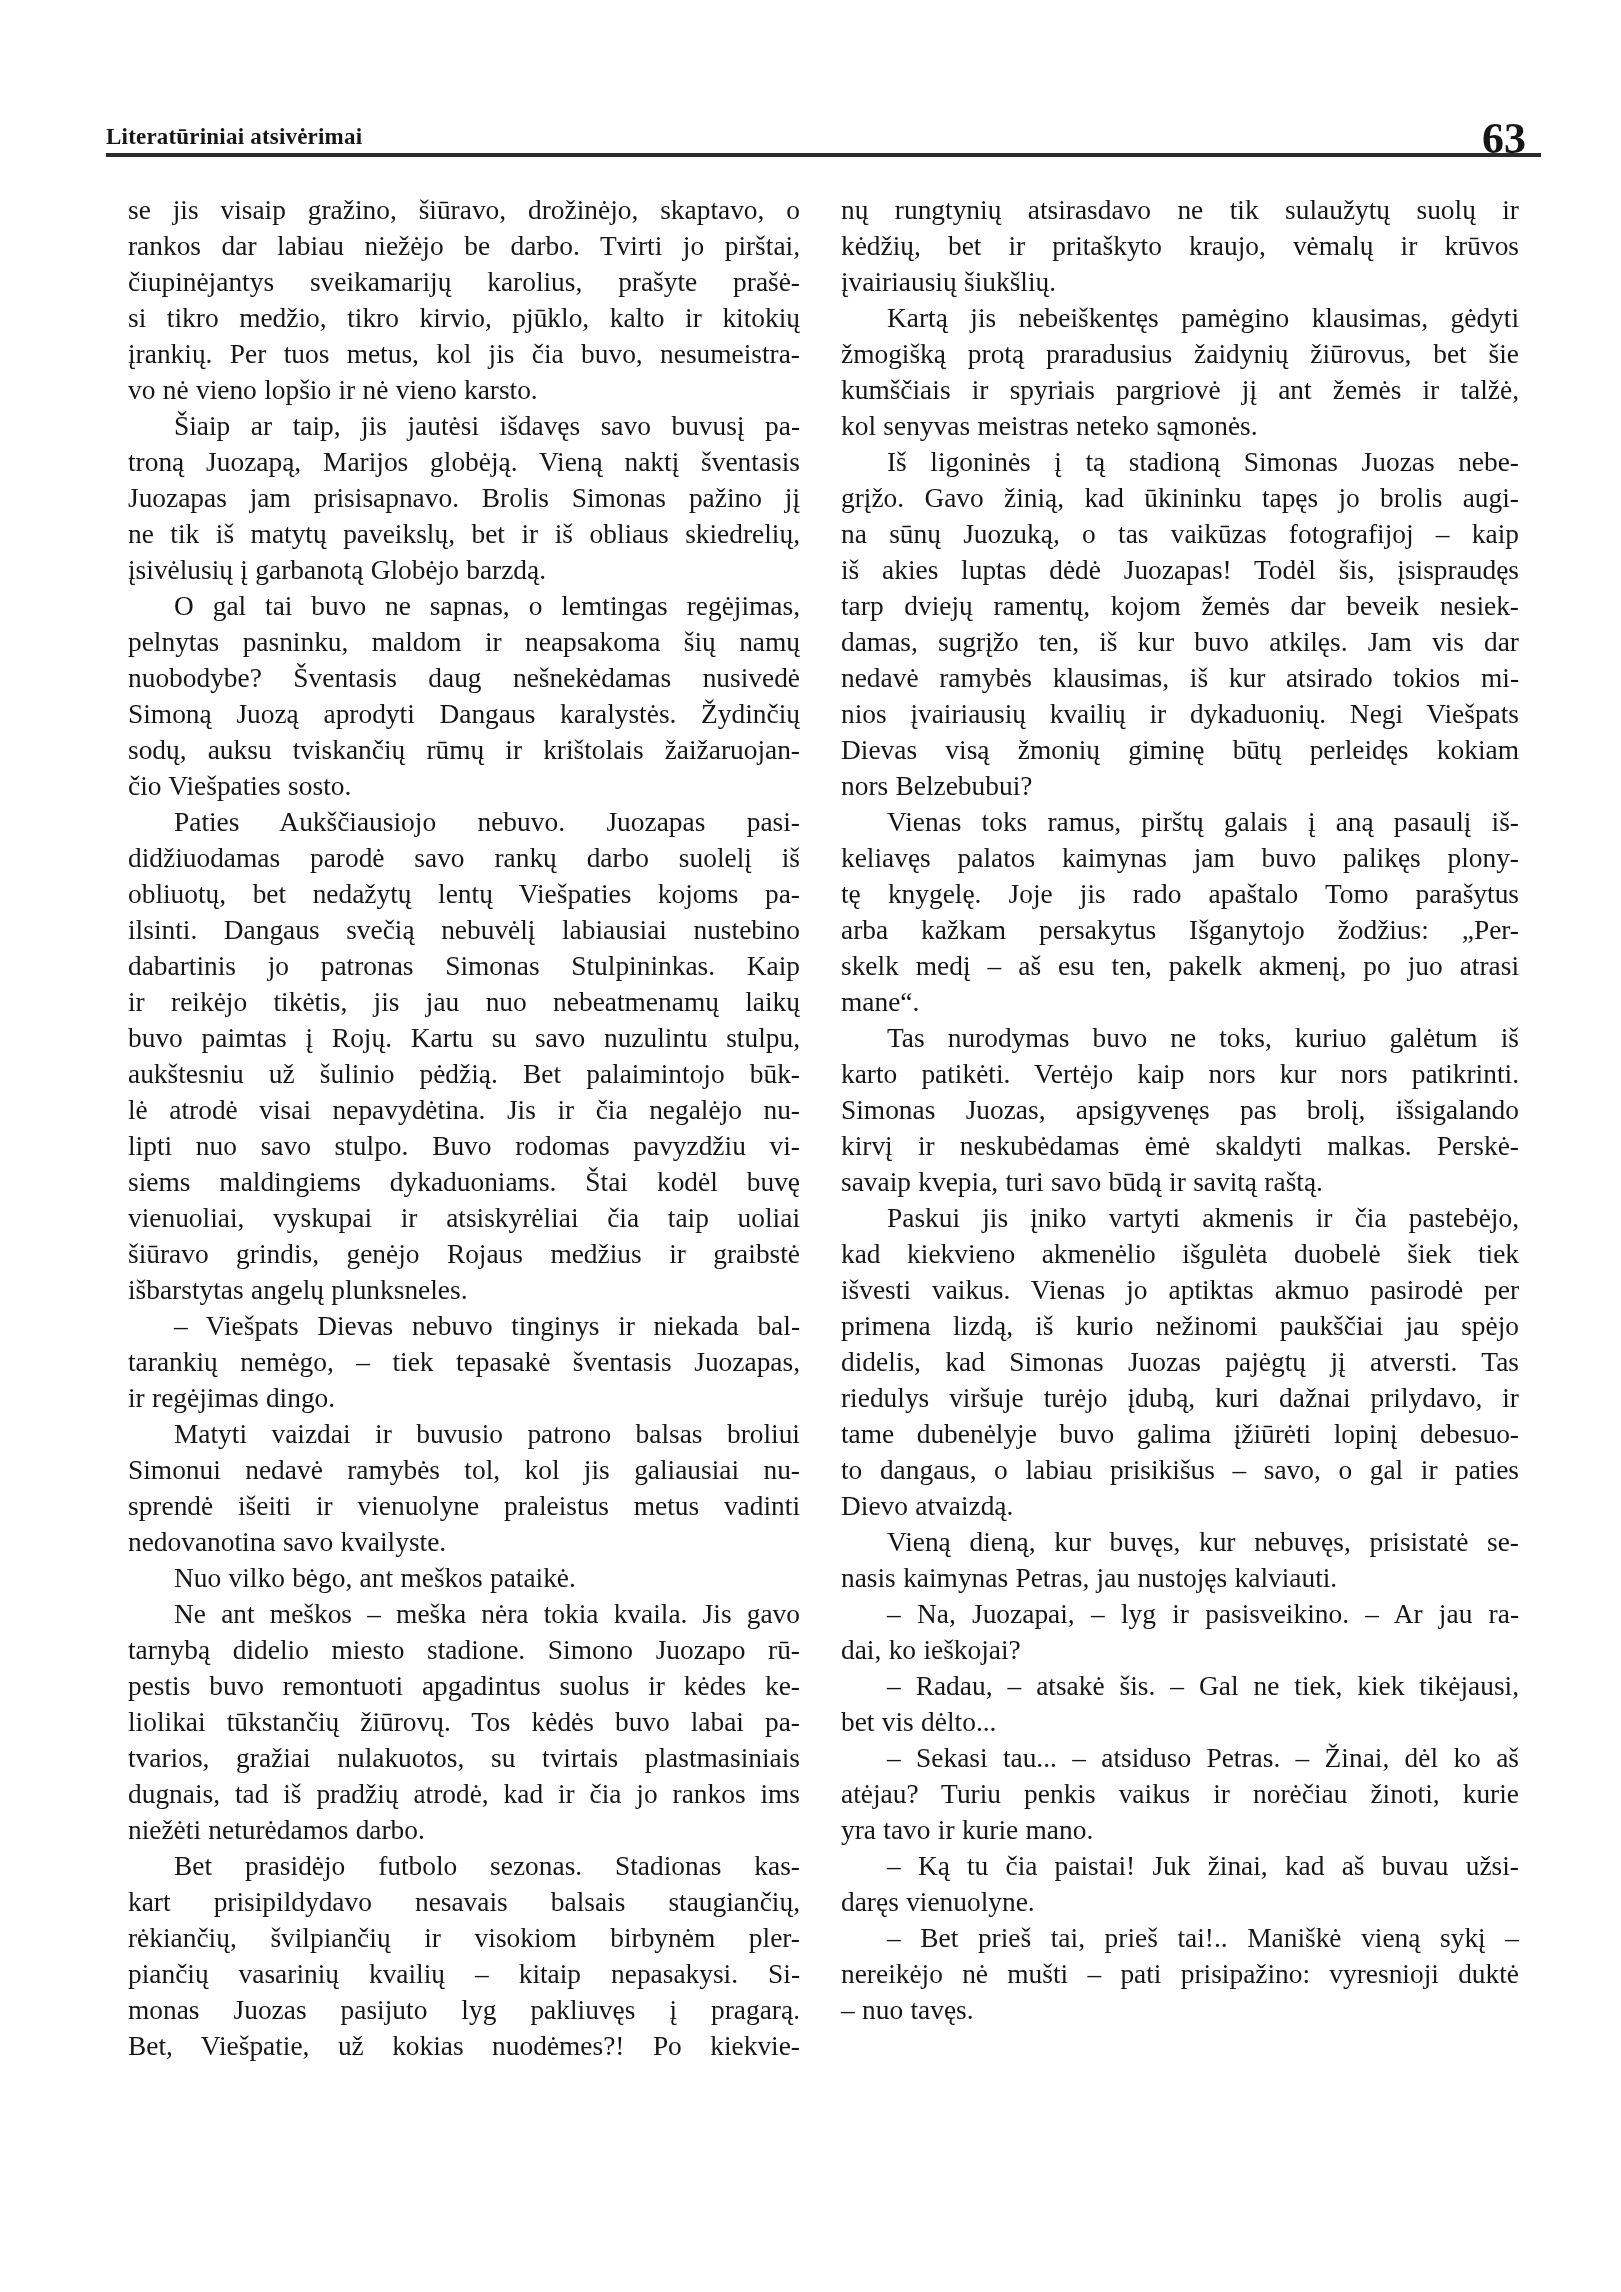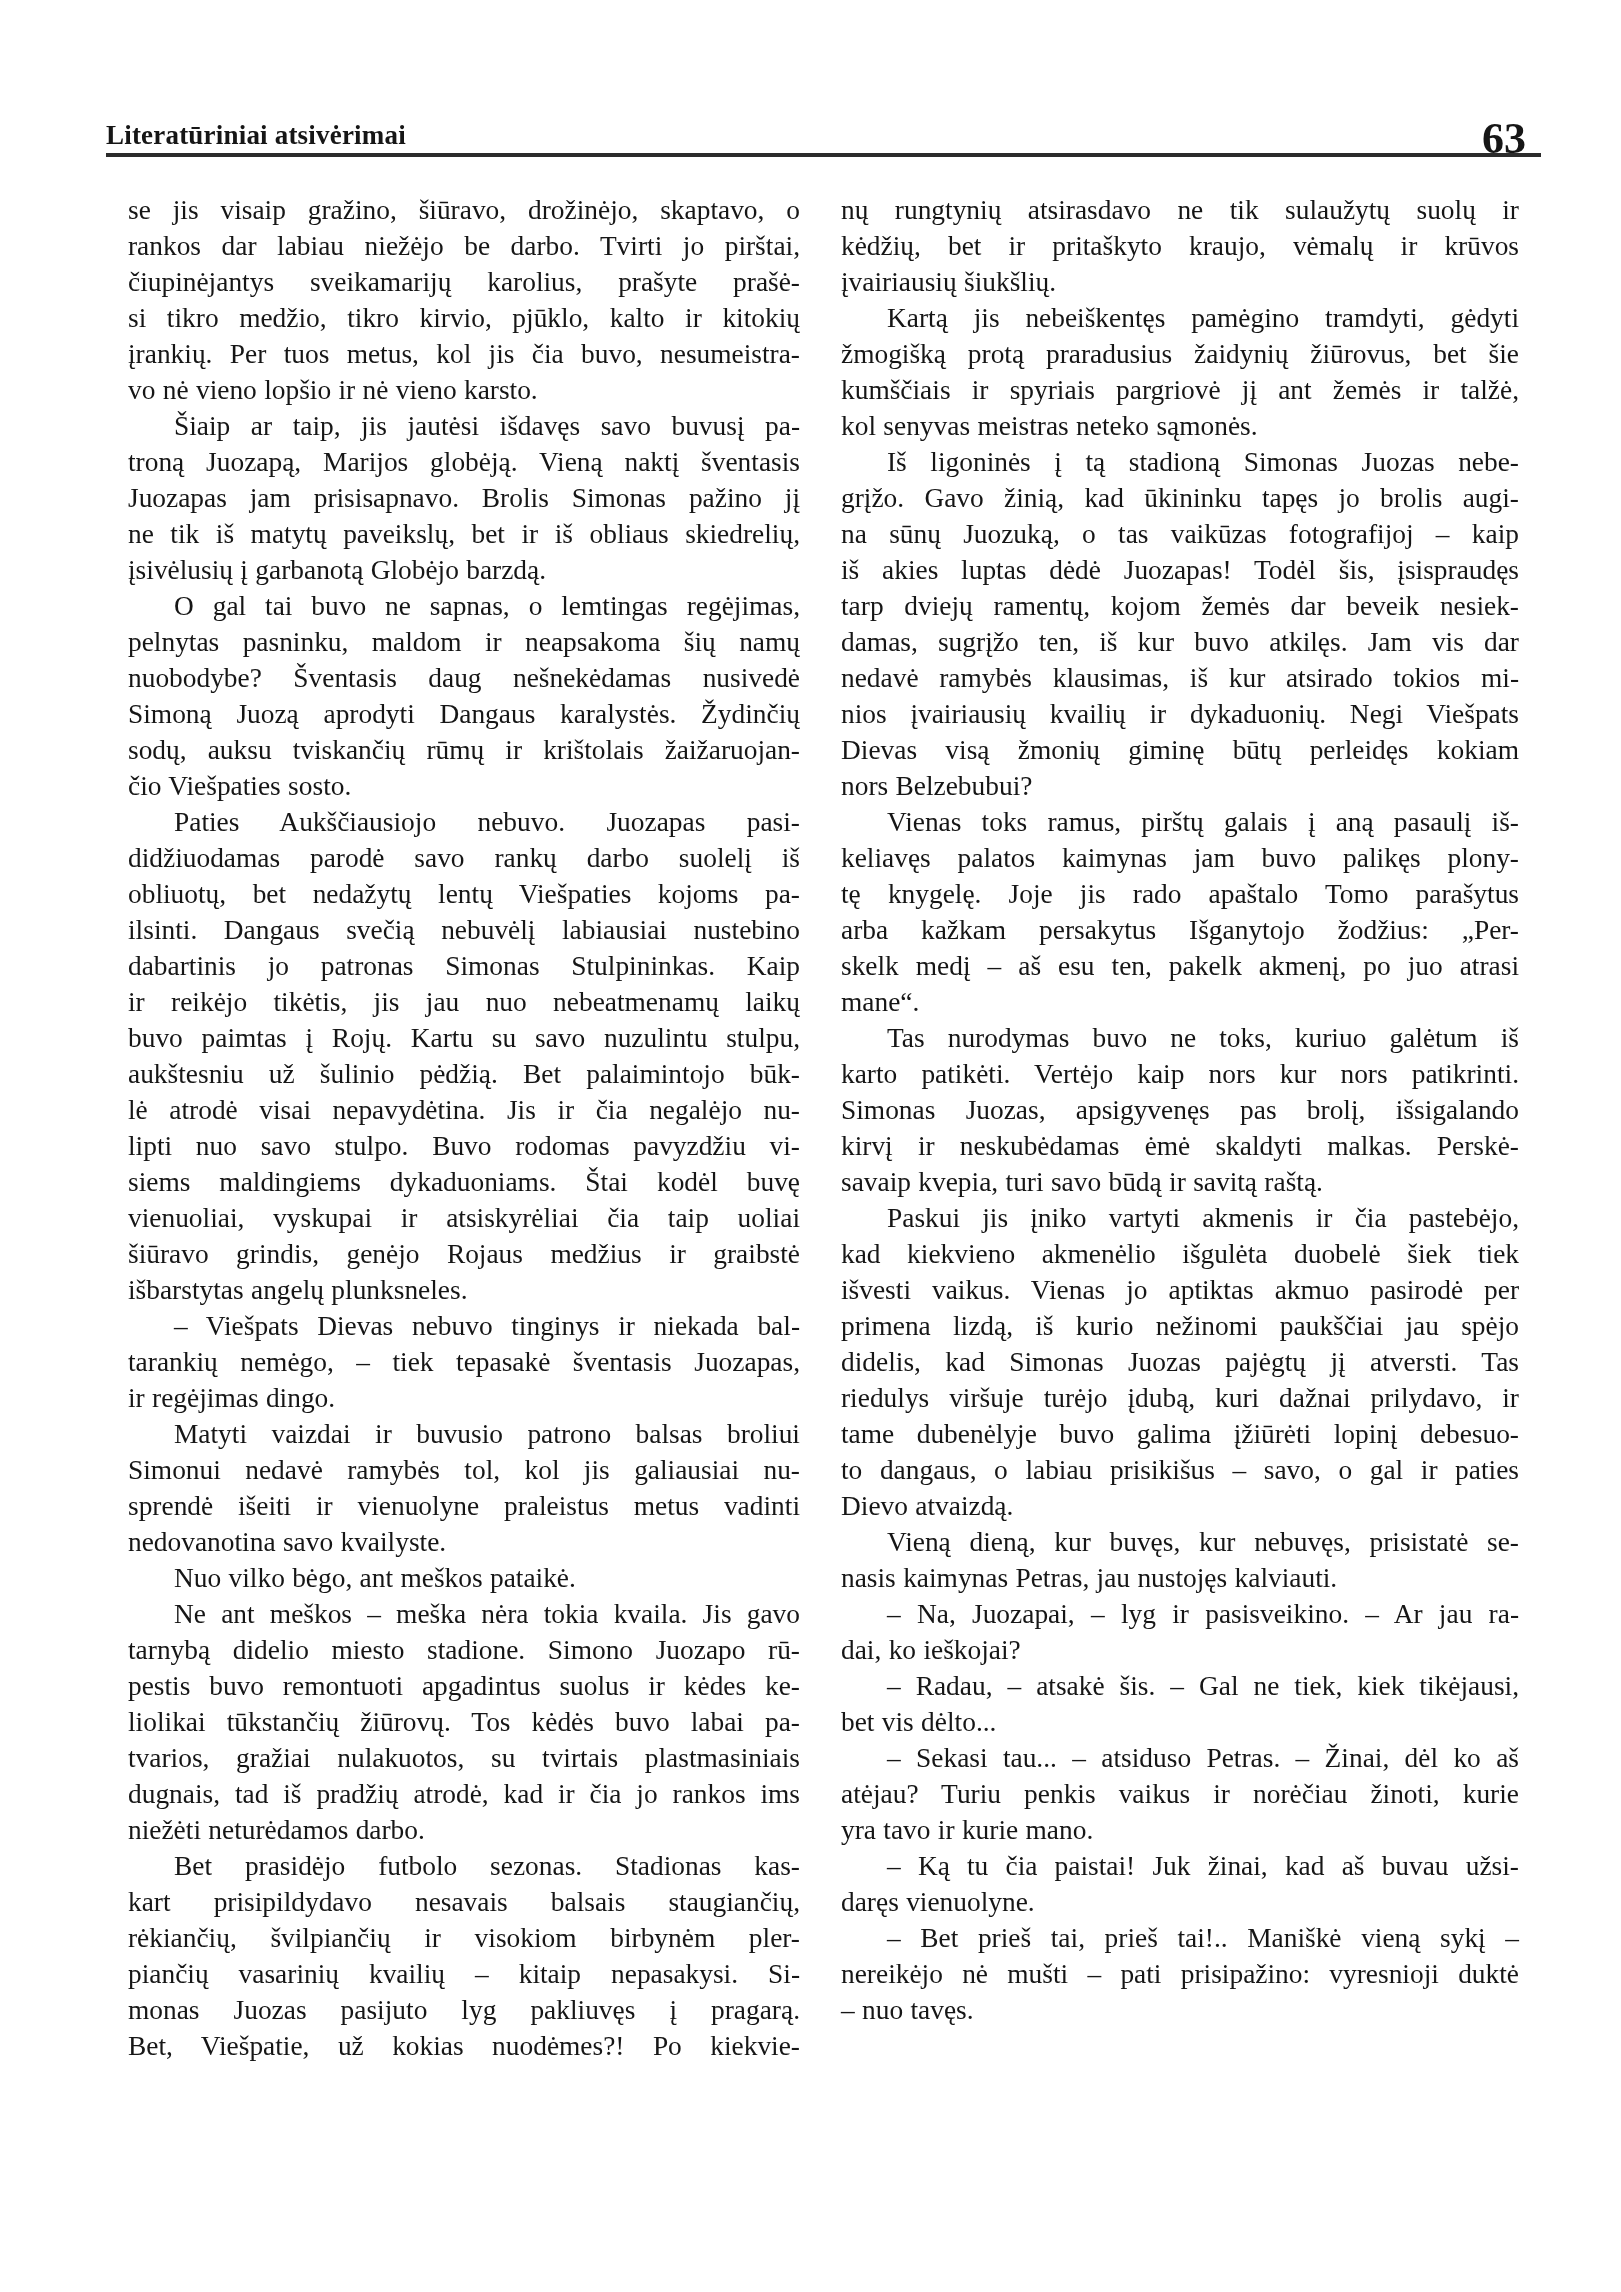--- a/index.html
+++ b/index.html
@@ -17,21 +17,21 @@
     overflow:hidden;
     margin:0 auto;
   }
   .hdr{
     position:absolute;
     left:106px;right:95px;top:108px;
     display:flex;justify-content:space-between;align-items:baseline;
   }
   .hdr-title{
     font-weight:bold;
-    font-size:27px;
+    font-size:23px;
     line-height:1;
     letter-spacing:0.2px;
   }
   .hdr-num{
     font-weight:bold;
     font-size:44px;
     line-height:1;
     position:relative;
     top:8.8px;
   }
@@ -121,21 +121,21 @@
         <div class="ln">kart prisipildydavo nesavais balsais staugiančių,</div>
         <div class="ln">rėkiančių, švilpiančių ir visokiom birbynėm pler-</div>
         <div class="ln">piančių vasarinių kvailių – kitaip nepasakysi. Si-</div>
         <div class="ln">monas Juozas pasijuto lyg pakliuvęs į pragarą.</div>
         <div class="ln">Bet, Viešpatie, už kokias nuodėmes?! Po kiekvie-</div>
       </div>
     <div class="col col-right">
         <div class="ln">nų rungtynių atsirasdavo ne tik sulaužytų suolų ir</div>
         <div class="ln">kėdžių, bet ir pritaškyto kraujo, vėmalų ir krūvos</div>
         <div class="ln last">įvairiausių šiukšlių.</div>
-        <div class="ln indent">Kartą jis nebeiškentęs pamėgino tramdyti, gėdyti</div>
+        <div class="ln indent">Kartą jis nebeiškentęs pamėgino klausimas, gėdyti</div>
         <div class="ln">žmogišką protą praradusius žaidynių žiūrovus, bet šie</div>
         <div class="ln">kumščiais ir spyriais pargriovė jį ant žemės ir talžė,</div>
         <div class="ln last">kol  senyvas meistras neteko sąmonės.</div>
         <div class="ln indent">Iš ligoninės į tą stadioną Simonas Juozas nebe-</div>
         <div class="ln">grįžo. Gavo žinią, kad ūkininku tapęs jo brolis augi-</div>
         <div class="ln">na sūnų Juozuką, o tas vaikūzas fotografijoj – kaip</div>
         <div class="ln">iš akies luptas dėdė Juozapas! Todėl šis, įsispraudęs</div>
         <div class="ln">tarp dviejų ramentų, kojom žemės dar beveik nesiek-</div>
         <div class="ln">damas, sugrįžo ten, iš kur buvo atkilęs. Jam vis dar</div>
         <div class="ln">nedavė ramybės klausimas, iš kur atsirado tokios mi-</div>

